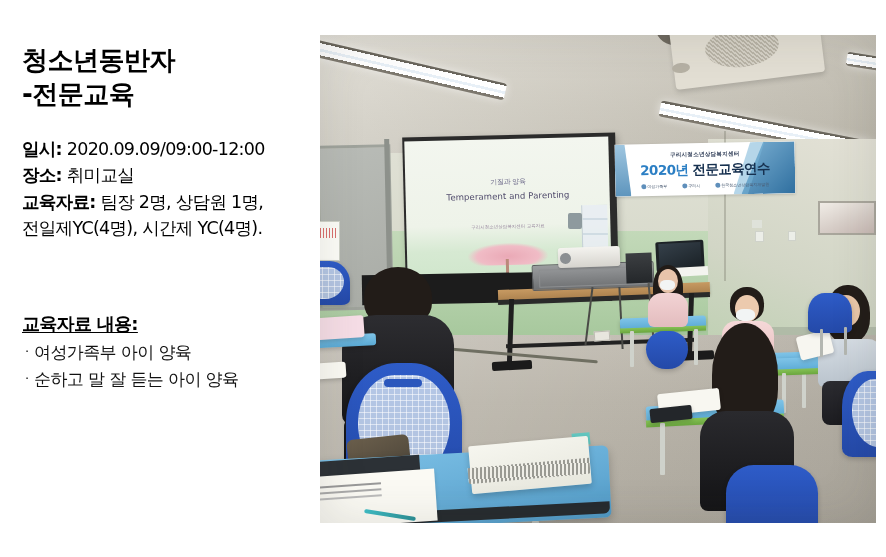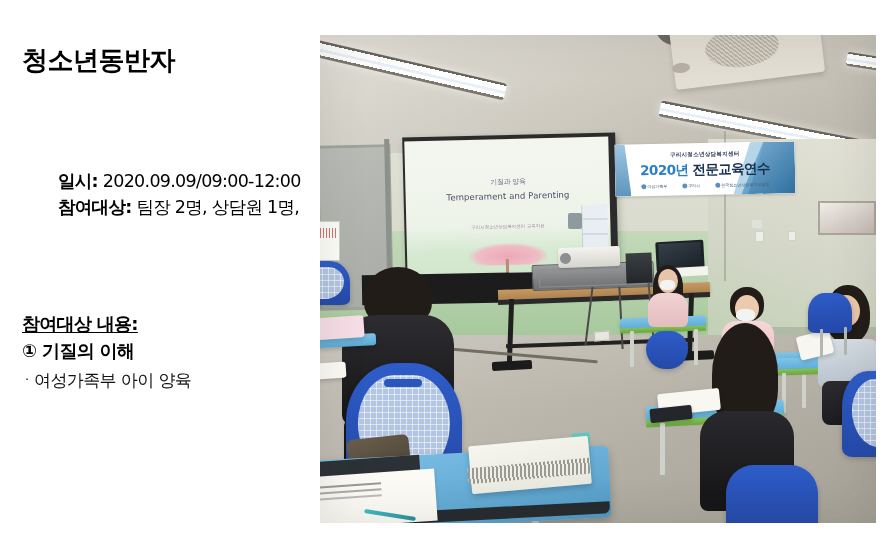--- a/index.html
+++ b/index.html
@@ -37,23 +37,22 @@
     font-weight: bold;
     line-height: 1.30;
     color: #000000;
     letter-spacing: -0.5px;
     white-space: nowrap;
   }
 
   .info-block {
     position: absolute;
     left: 22px;
-    top: 168px;
+    top: 136px;
     width: 296px;
-    margin-left: 36px;
   }
   .info-line {
     font-size: 17.5px;
     line-height: 1.50;
     color: #000;
     letter-spacing: -0.7px;
     white-space: nowrap;
   }
   .info-line .lbl {
     font-weight: bold;
@@ -478,39 +477,47 @@
     pointer-events: none;
   }
 </style>
 </head>
 <body>
 
 <div class="text-col">
 
   <div class="title-block">
     <div class="title-line">청소년동반자</div>
+    <div class="title-line">-전문교육</div>
   </div>
 
   <div class="info-block">
     <div class="info-line">
       <span class="lbl">일시:</span>
       <span class="val">2020.09.09/09:00-12:00</span>
     </div>
     <div class="info-line">
-      <span class="lbl">참여대상:</span>
+      <span class="lbl">장소:</span>
+      <span class="val">취미교실</span>
+    </div>
+    <div class="info-line">
+      <span class="lbl">교육자료:</span>
       <span class="val">팀장 2명, 상담원 1명,</span>
     </div>
+    <div class="info-line">전일제YC(4명), 시간제 YC(4명).</div>
   </div>
 
   <div class="program-block">
-    <div class="prog-heading">참여대상 내용:</div>
-    <div class="prog-item">① 기질의 이해</div>
+    <div class="prog-heading">교육자료 내용:</div>
     <div class="sub-list">
       <div class="sub-item">
         <span class="dot">·</span><span>여성가족부 아이 양육</span>
+      </div>
+      <div class="sub-item">
+        <span class="dot">·</span><span>순하고 말 잘 듣는 아이 양육</span>
       </div>
     </div>
   </div>
 
 </div>
 
 <div class="photo">
 
   <div class="ceiling"></div>
   <div class="ceil-shade"></div>

